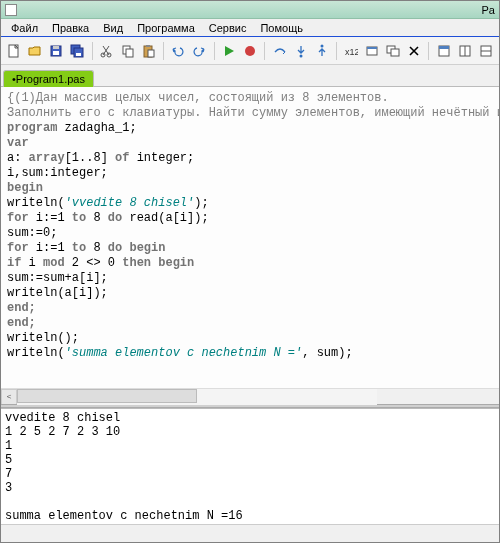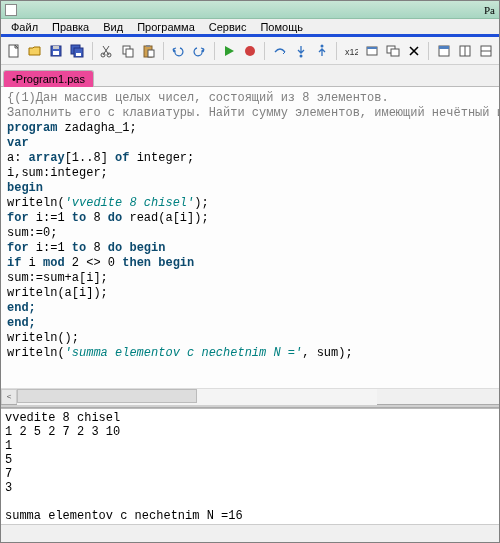--- a/index.html
+++ b/index.html
@@ -16,32 +16,31 @@
   }
   .titlebar {
     height: 18px;
     background: linear-gradient(to bottom, #c8e6d6, #a8d6c2);
     display: flex;
     align-items: center;
     padding: 0 4px;
     font-size: 11px;
     justify-content: space-between;
     border-bottom: 1px solid #90c0a8;
-    font-family: Liberation Serif, serif;
   }
   .titlebar .left { display: flex; align-items: center; gap: 4px; }
   .app-icon { width: 12px; height: 12px; background: #fff; border: 1px solid #888; }
   .menubar {
     height: 18px;
     background: #f0f0f0;
     display: flex;
     align-items: center;
     padding: 0 4px;
     gap: 2px;
-    border-bottom: 3px solid #1d4ed8;
+    border-bottom: 1px solid #1d4ed8;
   }
   .menu-item { padding: 1px 6px; cursor: default; }
   .toolbar {
     height: 28px;
     background: #f4f4f4;
     display: flex;
     align-items: center;
     padding: 0 4px;
     gap: 2px;
     border-bottom: 1px solid #d0d0d0;
@@ -55,42 +54,42 @@
   .tsep { width: 1px; height: 18px; background: #ccc; margin: 0 3px; }
   .tabbar {
     height: 22px;
     background: #f0f0f0;
     display: flex;
     align-items: flex-end;
     padding: 0 2px;
     border-bottom: 1px solid #bbb;
   }
   .tab {
-    background: #ec4899;
+    background: #84cc16;
     border: 1px solid #bbb;
     border-bottom: none;
     padding: 2px 8px;
     font-size: 11px;
     border-radius: 3px 3px 0 0;
     position: relative;
     top: 1px;
   }
   .editor {
     flex: 1;
     background: #fdfdfd;
     padding: 4px 6px;
     font-family: "Courier New", monospace;
     font-size: 12px;
     line-height: 15px;
     color: #000;
     overflow: auto;
     white-space: pre;
   }
   .editor .comment { color: #808080; }
-  .editor .kw { color: #0c4a6e; font-weight: bold; }
+  .editor .kw { color: #737373; font-weight: bold; }
   .editor .str { color: #008080; font-style: italic; }
   .hscroll {
     height: 16px;
     background: #f0f0f0;
     display: flex;
     align-items: center;
     border-top: 1px solid #ddd;
   }
   .hscroll .arrow { width: 16px; height: 16px; background: #e8e8e8; border: 1px solid #ccc; display:flex;align-items:center;justify-content:center;font-size:8px;color:#555; }
   .hscroll .track { flex: 0 0 360px; height: 16px; background: #f4f4f4; position: relative; }

